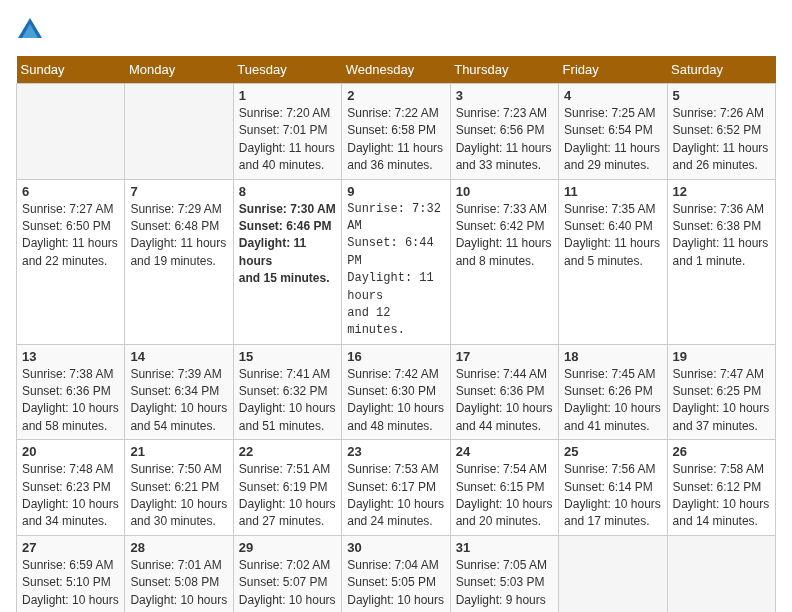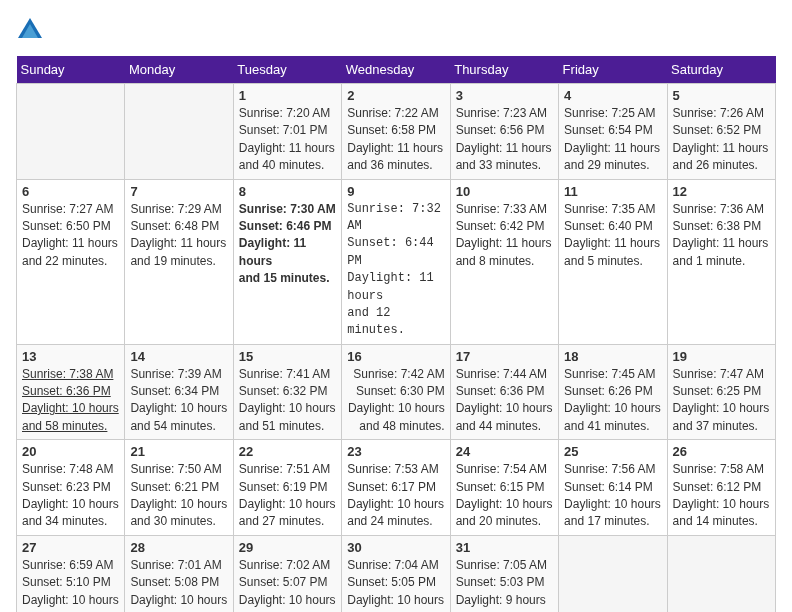--- a/index.html
+++ b/index.html
@@ -51,21 +51,21 @@
     .location-title {
       font-size: 16px;
       color: #555;
     }
     table {
       width: 100%;
       border-collapse: collapse;
       font-size: 11px;
     }
     thead th {
-      background-color: #4c1d95;
+      background-color: #a16207;
       color: #fff;
       padding: 6px 4px;
       text-align: left;
       font-size: 13px;
       font-weight: normal;
     }
     tbody td {
       border: 1px solid #ccc;
       vertical-align: top;
       padding: 4px 5px;
@@ -213,42 +213,42 @@
           <span class="day-number">12</span>
           <div class="day-info" style="white-space: pre-line;">Sunrise: 7:36 AM
 Sunset: 6:38 PM
 Daylight: 11 hours
 and 1 minute.</div>
         </td>
       </tr>
       <tr>
         <td>
           <span class="day-number">13</span>
-          <div class="day-info" style="white-space: pre-line; text-decoration: underline;">Sunrise: 7:38 AM
+          <div class="day-info" style="white-space: pre-line;">Sunrise: 7:38 AM
 Sunset: 6:36 PM
 Daylight: 10 hours
 and 58 minutes.</div>
         </td>
         <td>
           <span class="day-number">14</span>
           <div class="day-info" style="white-space: pre-line;">Sunrise: 7:39 AM
 Sunset: 6:34 PM
 Daylight: 10 hours
 and 54 minutes.</div>
         </td>
         <td>
           <span class="day-number">15</span>
           <div class="day-info" style="white-space: pre-line;">Sunrise: 7:41 AM
 Sunset: 6:32 PM
 Daylight: 10 hours
 and 51 minutes.</div>
         </td>
         <td>
           <span class="day-number">16</span>
-          <div class="day-info" style="white-space: pre-line; text-align: right;">Sunrise: 7:42 AM
+          <div class="day-info" style="white-space: pre-line;">Sunrise: 7:42 AM
 Sunset: 6:30 PM
 Daylight: 10 hours
 and 48 minutes.</div>
         </td>
         <td>
           <span class="day-number">17</span>
           <div class="day-info" style="white-space: pre-line;">Sunrise: 7:44 AM
 Sunset: 6:36 PM
 Daylight: 10 hours
 and 44 minutes.</div>

